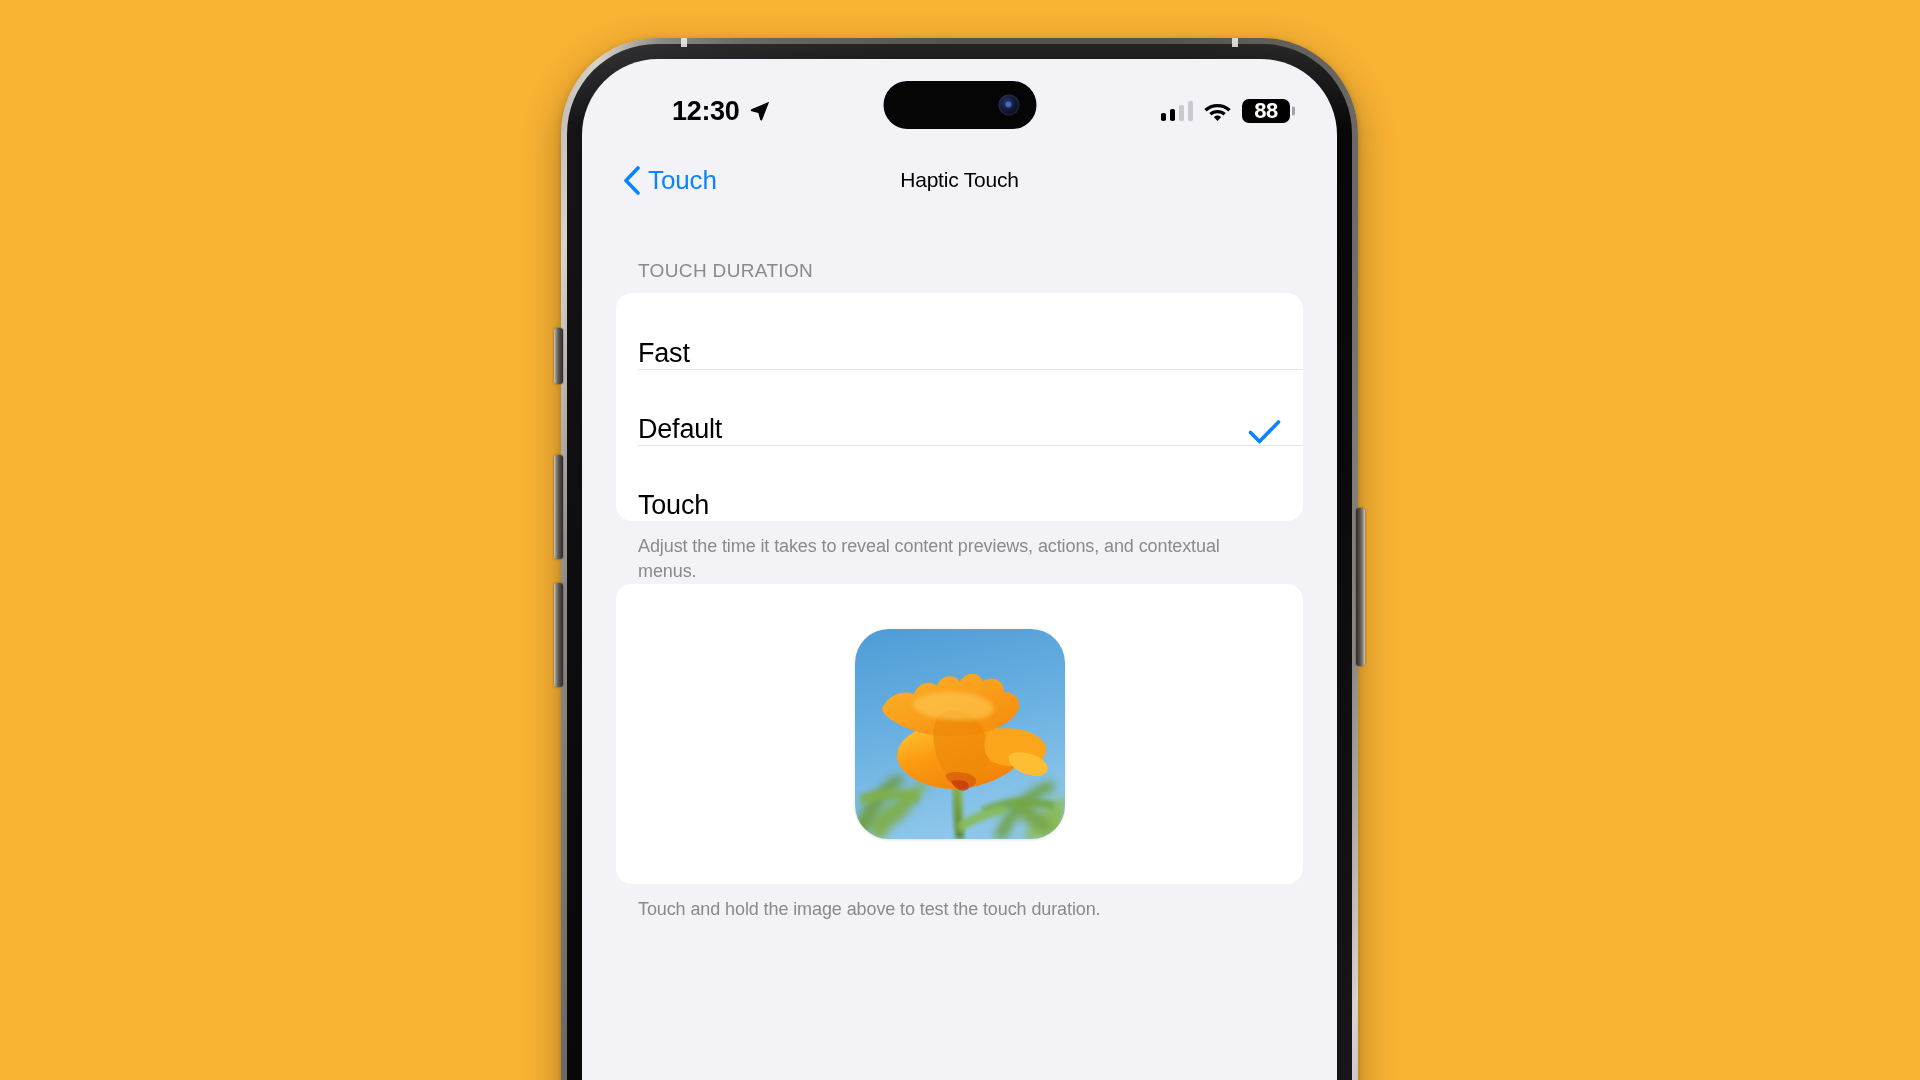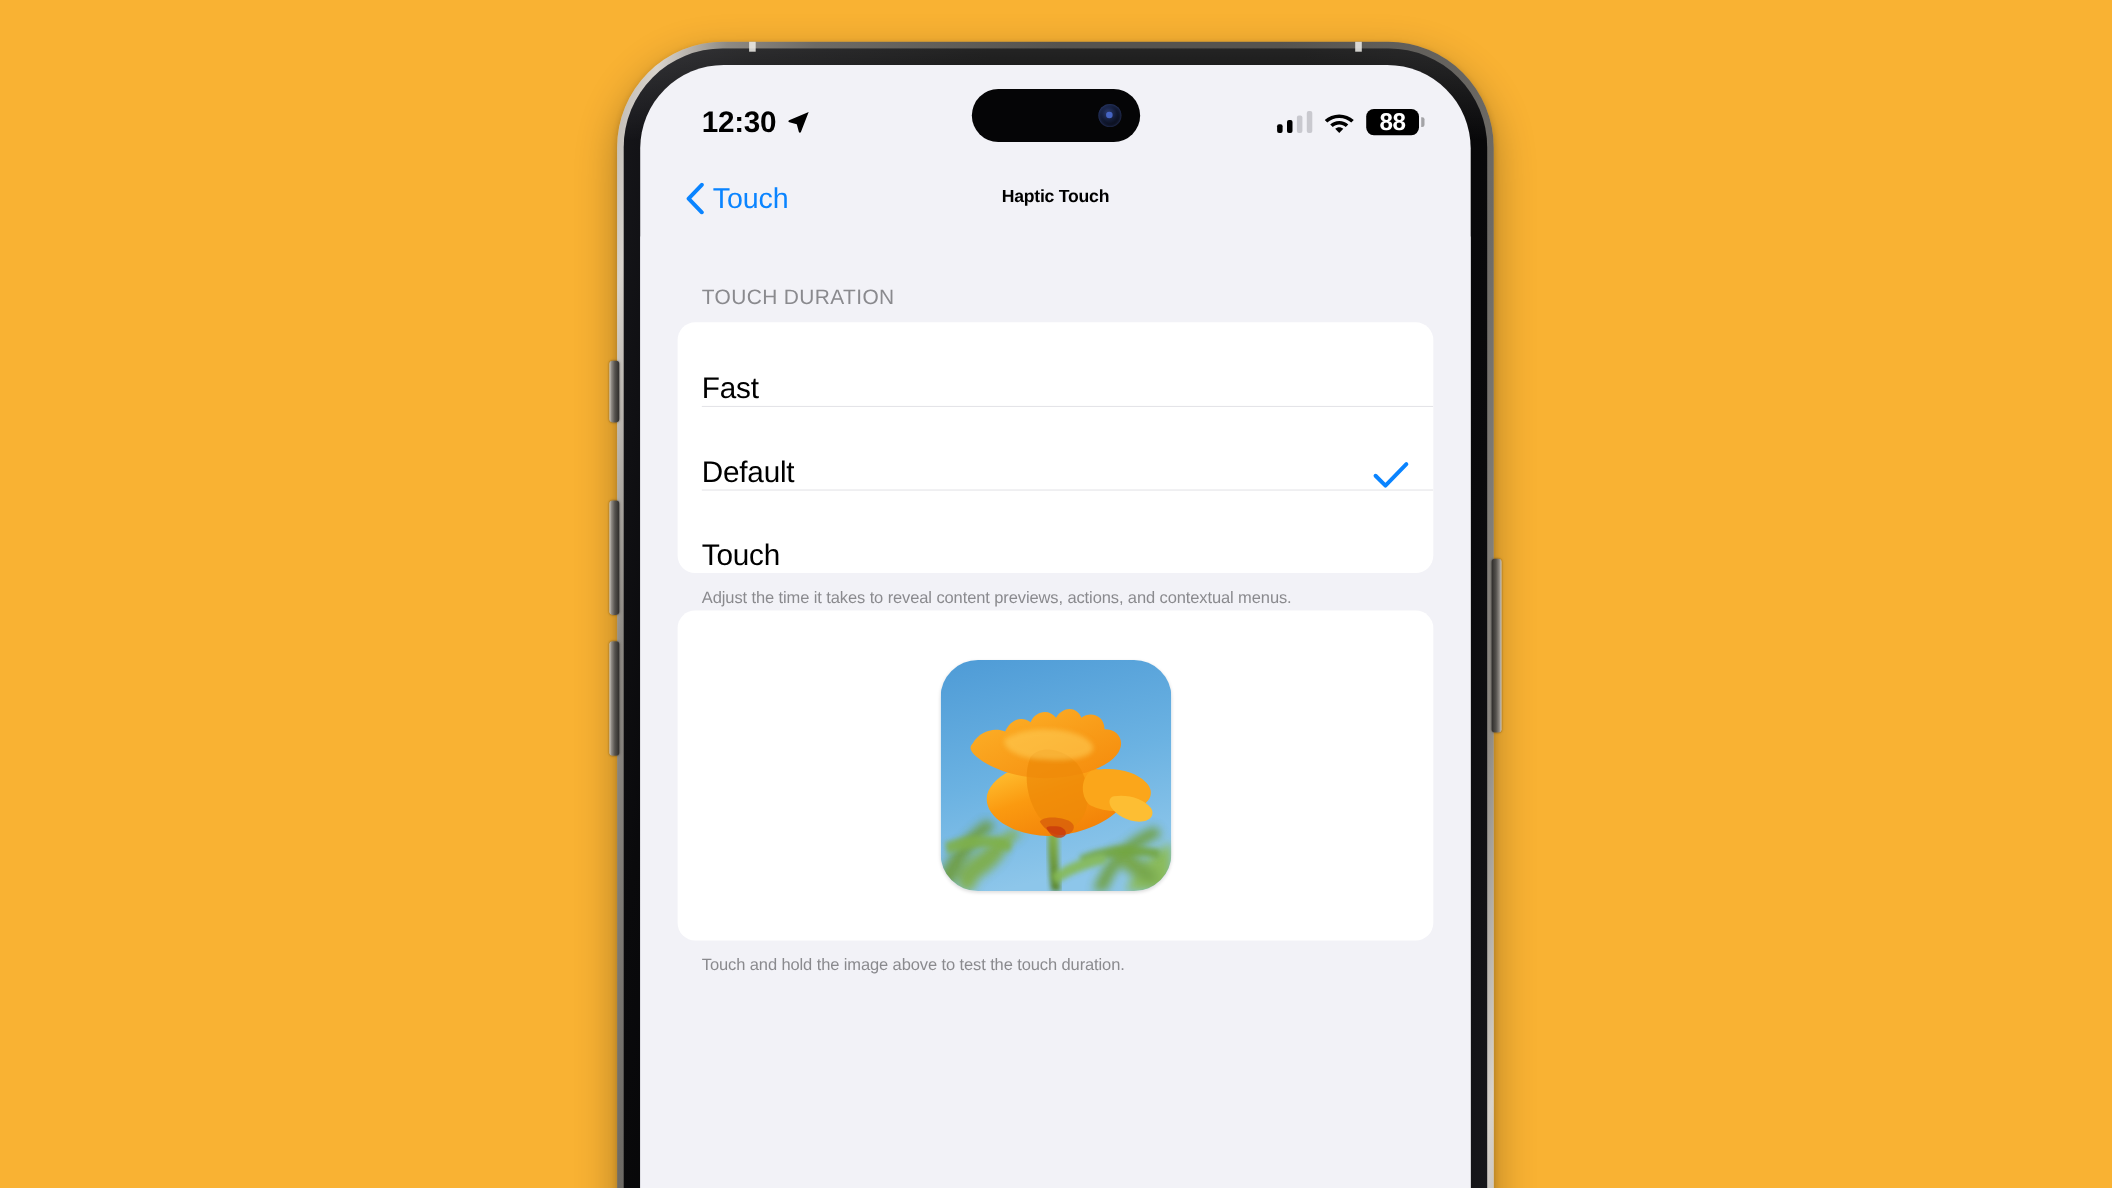--- a/index.html
+++ b/index.html
@@ -115,20 +115,21 @@
   }
   #status-left {
     display:flex; align-items:center; gap:9px;
     padding-top:18px;
   }
   #clock {
     font-size:27px;
     font-weight:700;
     letter-spacing:-0.3px;
     color:#000;
+    margin-left:34px;
   }
   #location-arrow { display:block; }
   #status-right {
     display:flex; align-items:center; gap:11px;
     padding-top:18px;
   }
 
   
   #signal-bars { display:flex; align-items:flex-end; gap:3.5px; height:20px; }
   #signal-bars i {
@@ -211,22 +212,22 @@
   #back-chevron { display:block; }
   #back-label {
     color:#0A84FF;
     font-size:26px;
     letter-spacing:-0.1px;
     text-align:center;
   }
   #nav-title {
     width:100%;
     text-align:center;
-    font-size:16px;
-    font-weight:700;
+    font-size:21px;
+    font-weight:400;
     color:#000;
     letter-spacing:-0.2px;
   }
 
   
   #content {
     position:absolute;
     left:0; right:0; top:156px; bottom:0;
     background:#F2F2F7;
     padding:0 34px;
@@ -260,21 +261,21 @@
   .row + .row::before {
     content:"";
     position:absolute;
     left:22px; right:0; top:0;
     height:1px;
     background:#E4E4E8;
   }
   .checkmark { margin-left:auto; display:block; }
 
   .footer-text {
-    font-size:15px;
+    font-size:18px;
     line-height:1.38;
     color:#8A8A8E;
     padding:13px 22px 0 22px;
     letter-spacing:-0.1px;
   }
 
   
   #image-card {
     background:#fff;
     border-radius:16px;

